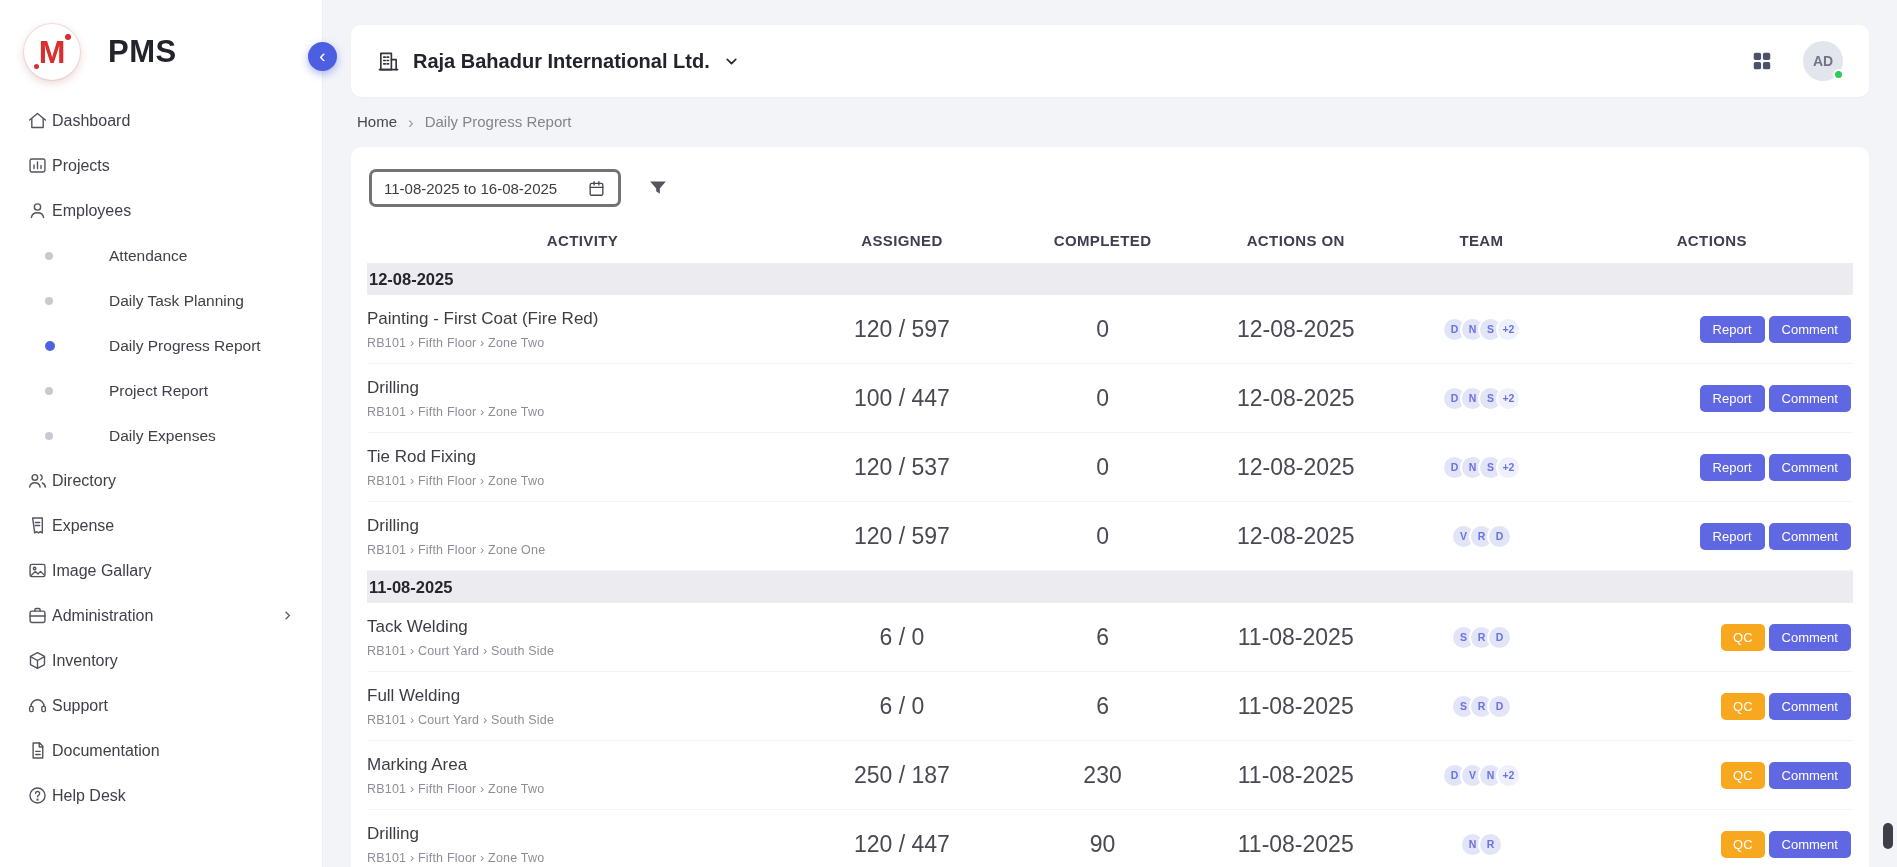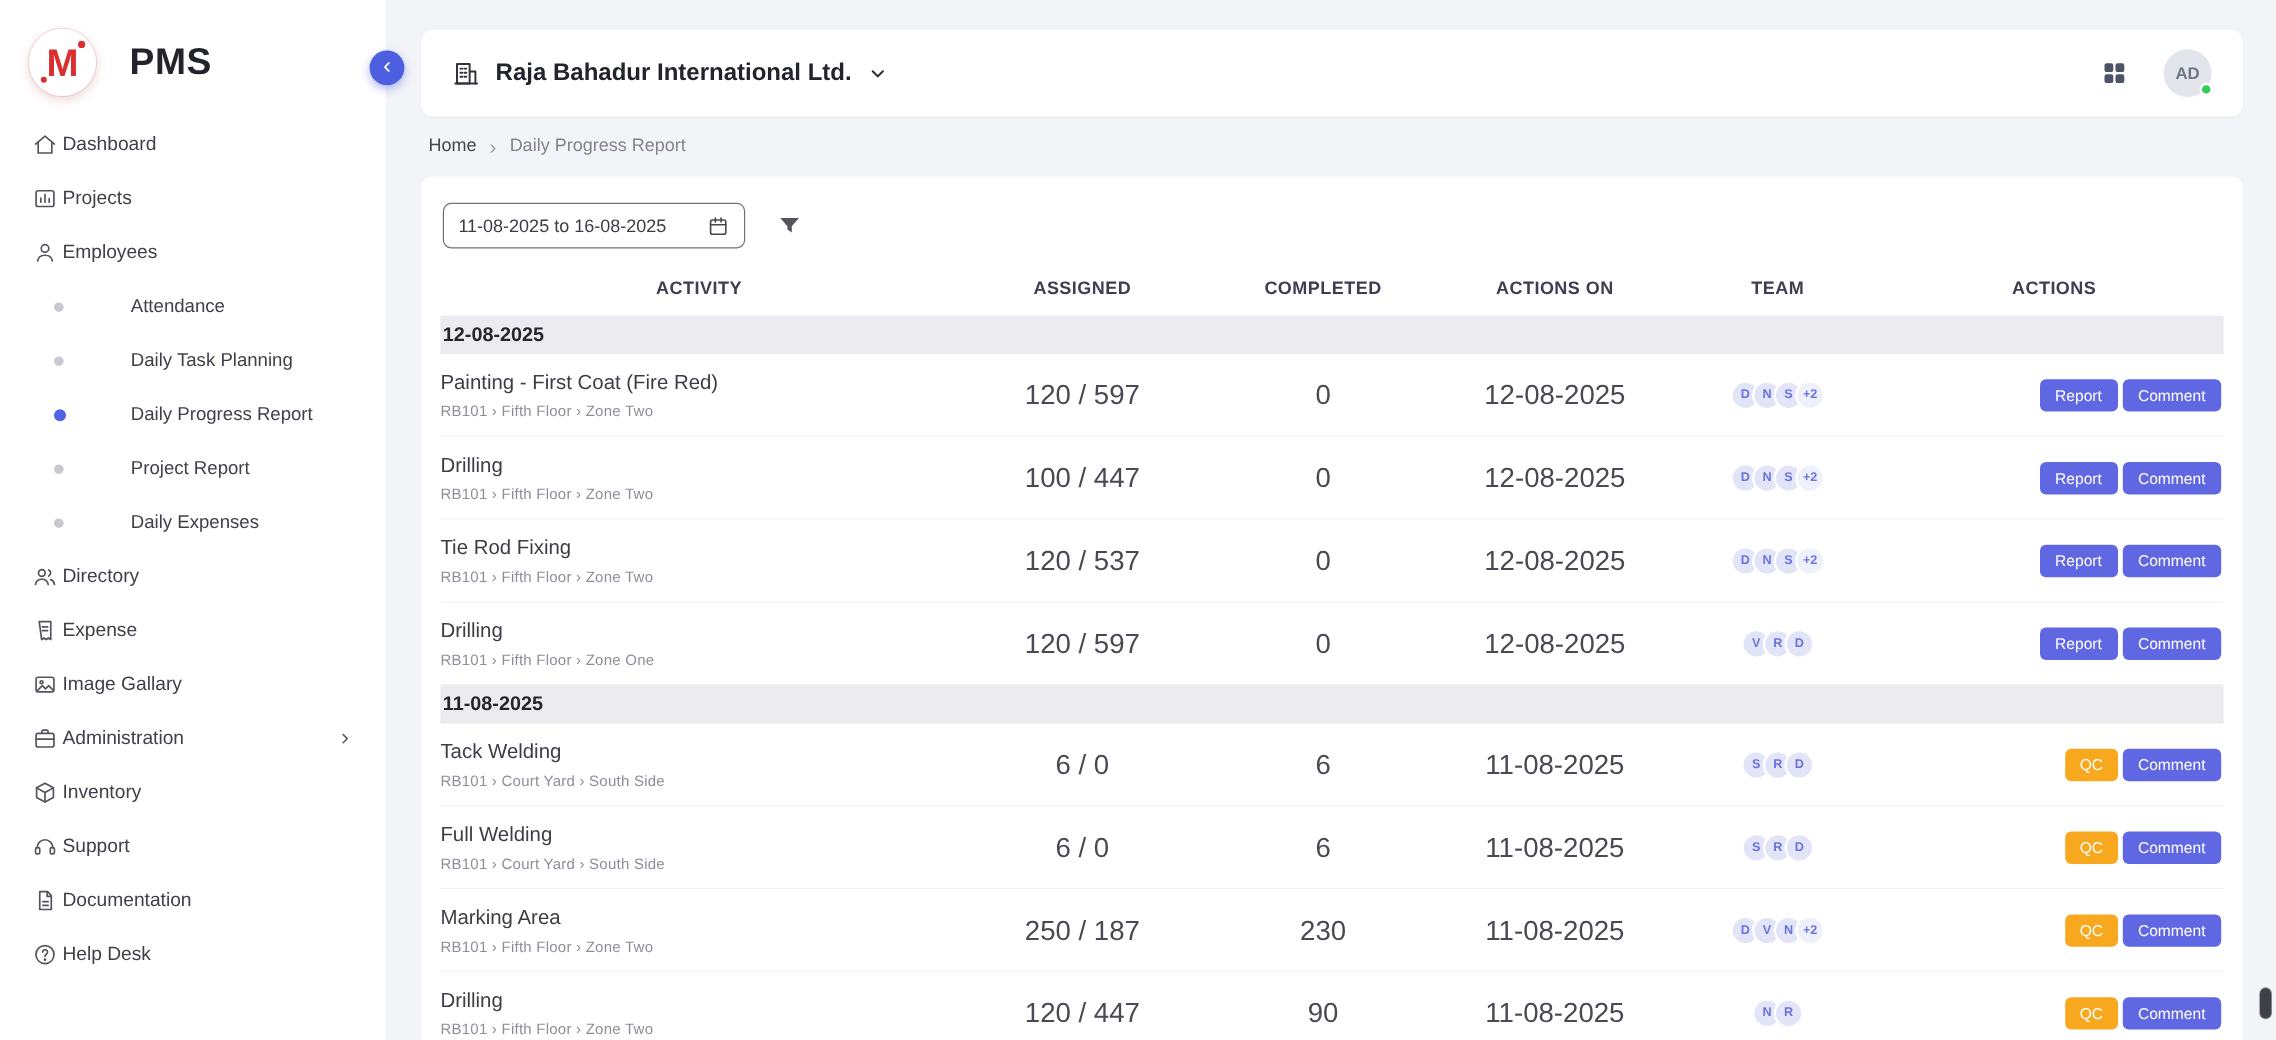--- a/index.html
+++ b/index.html
@@ -47,21 +47,21 @@
   .online-dot { position:absolute; right:-1px; bottom:1px; width:11px; height:11px; background:#2ecc59; border:2px solid #fff; border-radius:50%; }
 
   .breadcrumb { margin:16px 28px 0; padding-left:6px; display:flex; align-items:flex-start; gap:11px; font-size:15px; }
   .bc-home { color:#46464f; cursor:pointer; }
   .bc-sep { color:#9a9aa6; font-size:17px; }
   .bc-cur { color:#83838f; }
 
   .content-card { margin:14px 28px 0; background:#fff; border-radius:10px 10px 0 0; height:720px; padding:22px 16px 0; overflow:hidden; }
 
   .filterbar { display:flex; align-items:center; gap:26px; padding-left:2px; }
-  .date-field { width:252px; height:38px; border:1px solid #737373; border-radius:7px; display:flex; align-items:center; justify-content:space-between; padding:0 12px; font-size:15px; color:#3c3c46; cursor:pointer; background:#fff; }
+  .date-field { width:252px; height:38px; border:3px solid #737373; border-radius:7px; display:flex; align-items:center; justify-content:space-between; padding:0 12px; font-size:15px; color:#3c3c46; cursor:pointer; background:#fff; }
   .cal { width:19px; height:19px; color:#47474f; stroke-width:1.7; }
   .funnel { width:22px; height:22px; color:#55555f; cursor:pointer; }
 
   .table { margin-top:10px; }
   .tgrid { display:grid; grid-template-columns:29% 14% 13% 13% 12% 19%; align-items:center; }
   .thead { height:46px; }
   .th { text-align:center; font-size:15px; font-weight:700; color:#3e3e50; letter-spacing:.4px; }
   .tband { height:32px; background:#ececf0; display:flex; align-items:center; font-weight:700; font-size:16.5px; color:#25252e; padding:0 2px; }
   .trow { height:69px; border-bottom:1px solid #f3f3f6; }
   .c-activity { padding-right:10px; }

